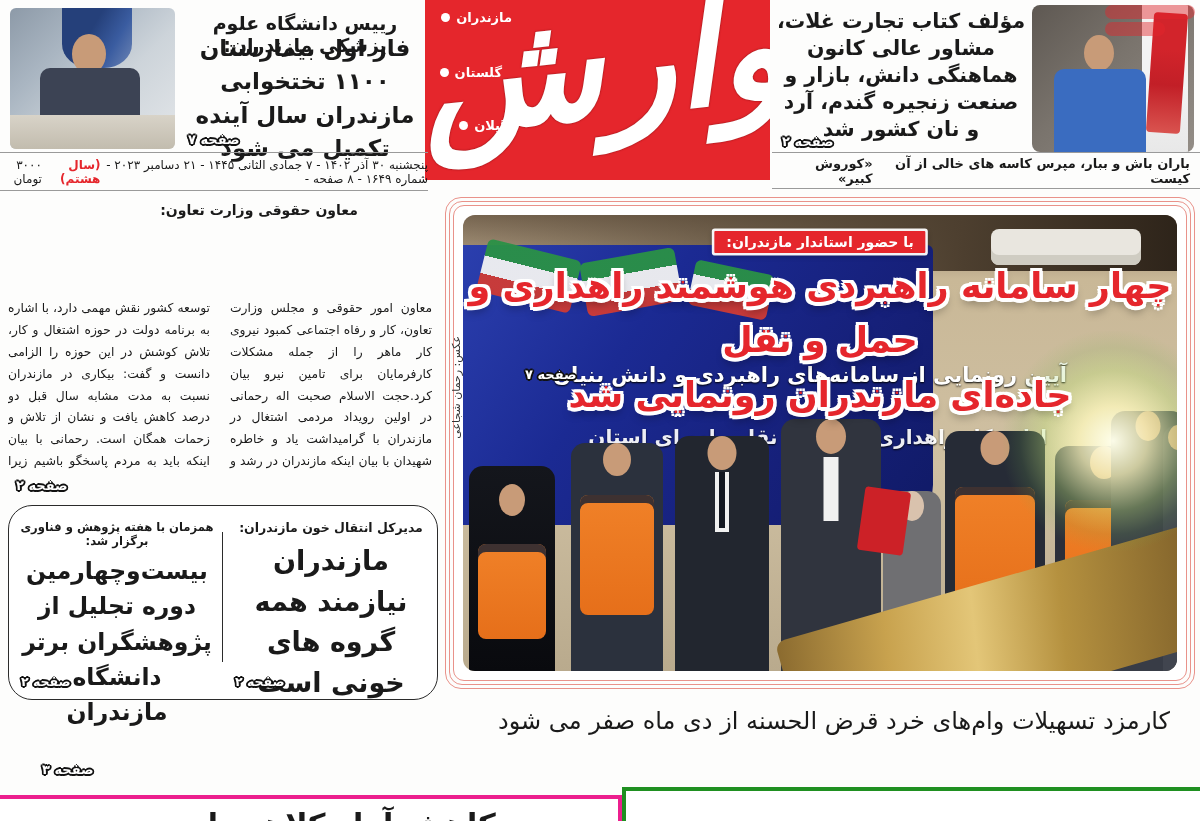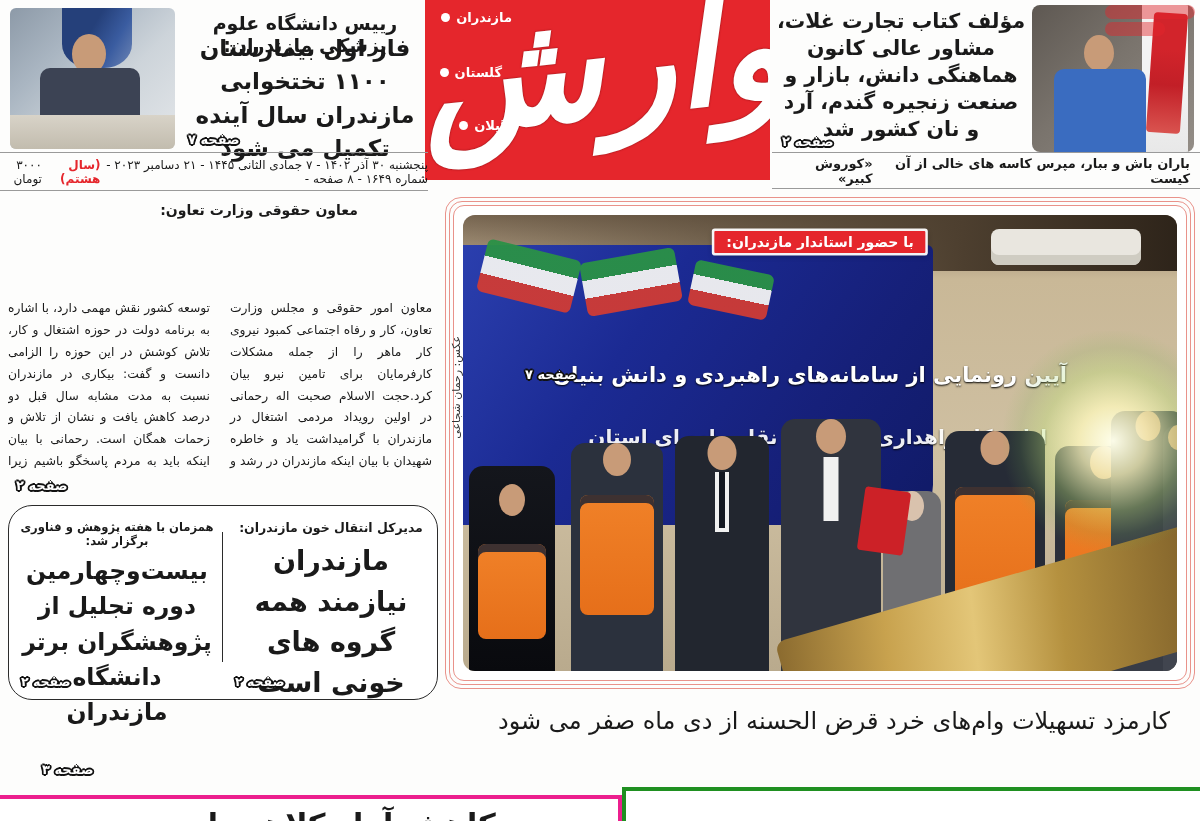--- a/index.html
+++ b/index.html
@@ -214,20 +214,24 @@
         </div>
         <div class="person" style="left:700px;width:30px;height:246px;background:#41454f;">
           <div class="head" style="top:0;width:20px;height:25px;"></div>
         </div>
 
         <div style="position:absolute;left:398px;bottom:118px;width:46px;height:64px;background:#cc2127;transform:rotate(8deg);border-radius:4px;z-index:4;"></div>
         <div class="gold"></div>
         <div class="flare"></div>
 
         <div class="ov-kicker">با حضور استاندار مازندران:</div>
+        <div class="ov-headline">
+          <div>چهار سامانه راهبردی هوشمند راهداری و حمل و نقل</div>
+          <div>جاده‌ای مازندران رونمایی شد</div>
+        </div>
         <div class="ov-pref pref">صفحه ۷</div>
       </div>
     </div>
    </div>
   </div>
 
   <div class="abs loans-headline">کارمزد تسهیلات وام‌های خرد قرض الحسنه از دی ماه صفر می شود</div>
   <div class="abs pref loans-pref">صفحه ۳</div>
 
   <div class="abs greenbox"></div>

